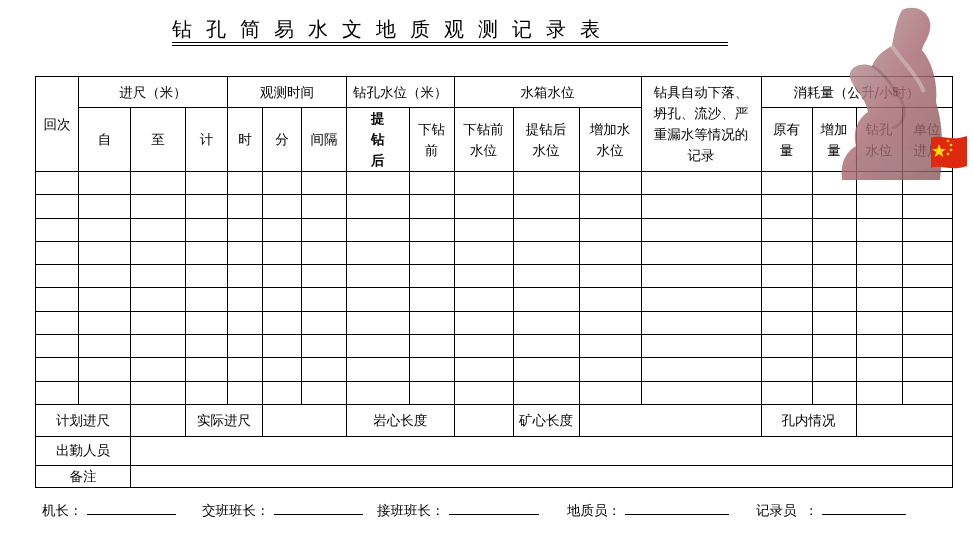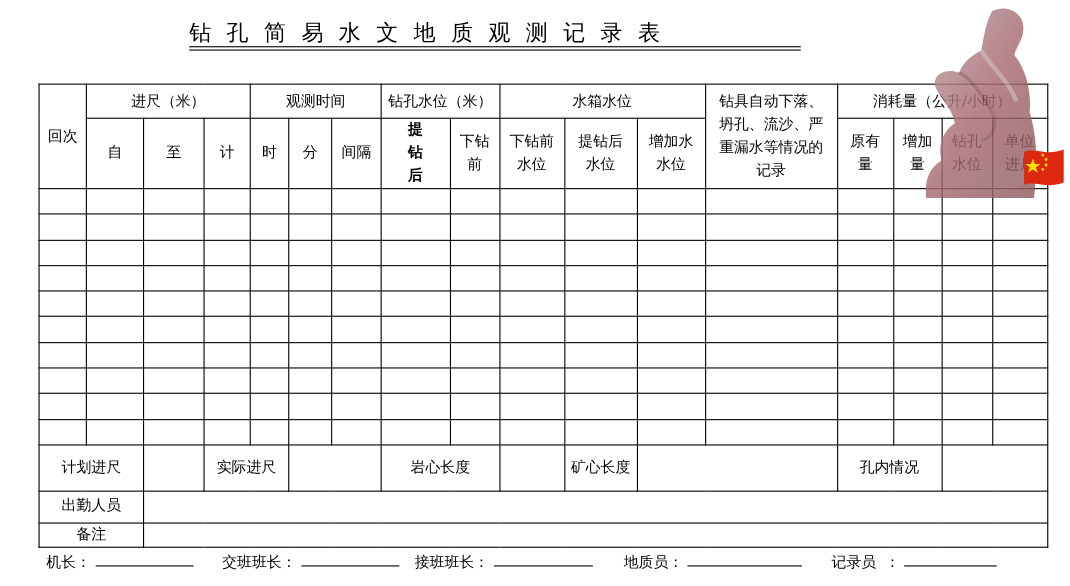--- a/index.html
+++ b/index.html
@@ -260,21 +260,21 @@
         <td></td>
         <td></td>
         <td></td>
         <td></td>
         <td></td>
         <td></td>
         <td></td>
         <td></td>
         <td></td>
       </tr>
-      <tr id="summary-row" style="height:42px">
+      <tr id="summary-row" style="height:32px">
       <td colspan="2">计划进尺</td>
       <td></td>
       <td colspan="2">实际进尺</td>
       <td colspan="2"></td>
       <td colspan="2">岩心长度</td>
       <td></td>
       <td>矿心长度</td>
       <td colspan="2"></td>
       <td colspan="2">孔内情况</td>
       <td colspan="3"></td>

